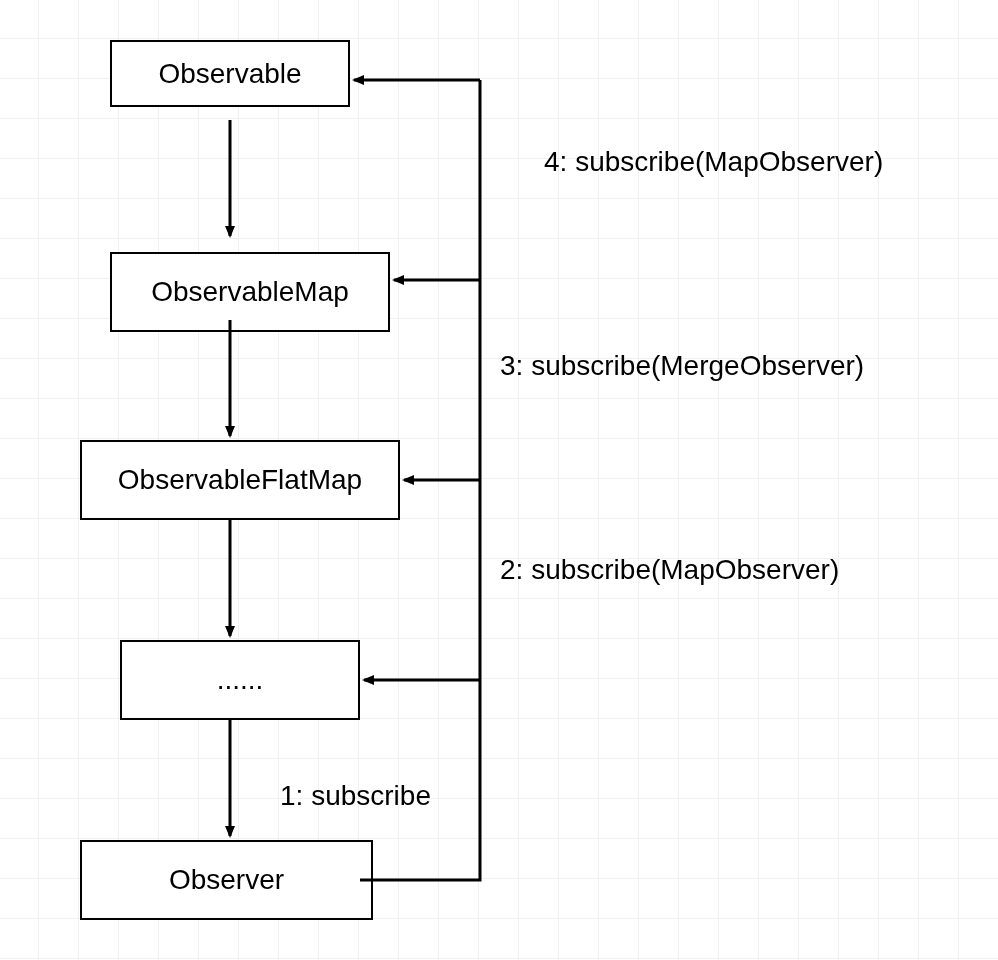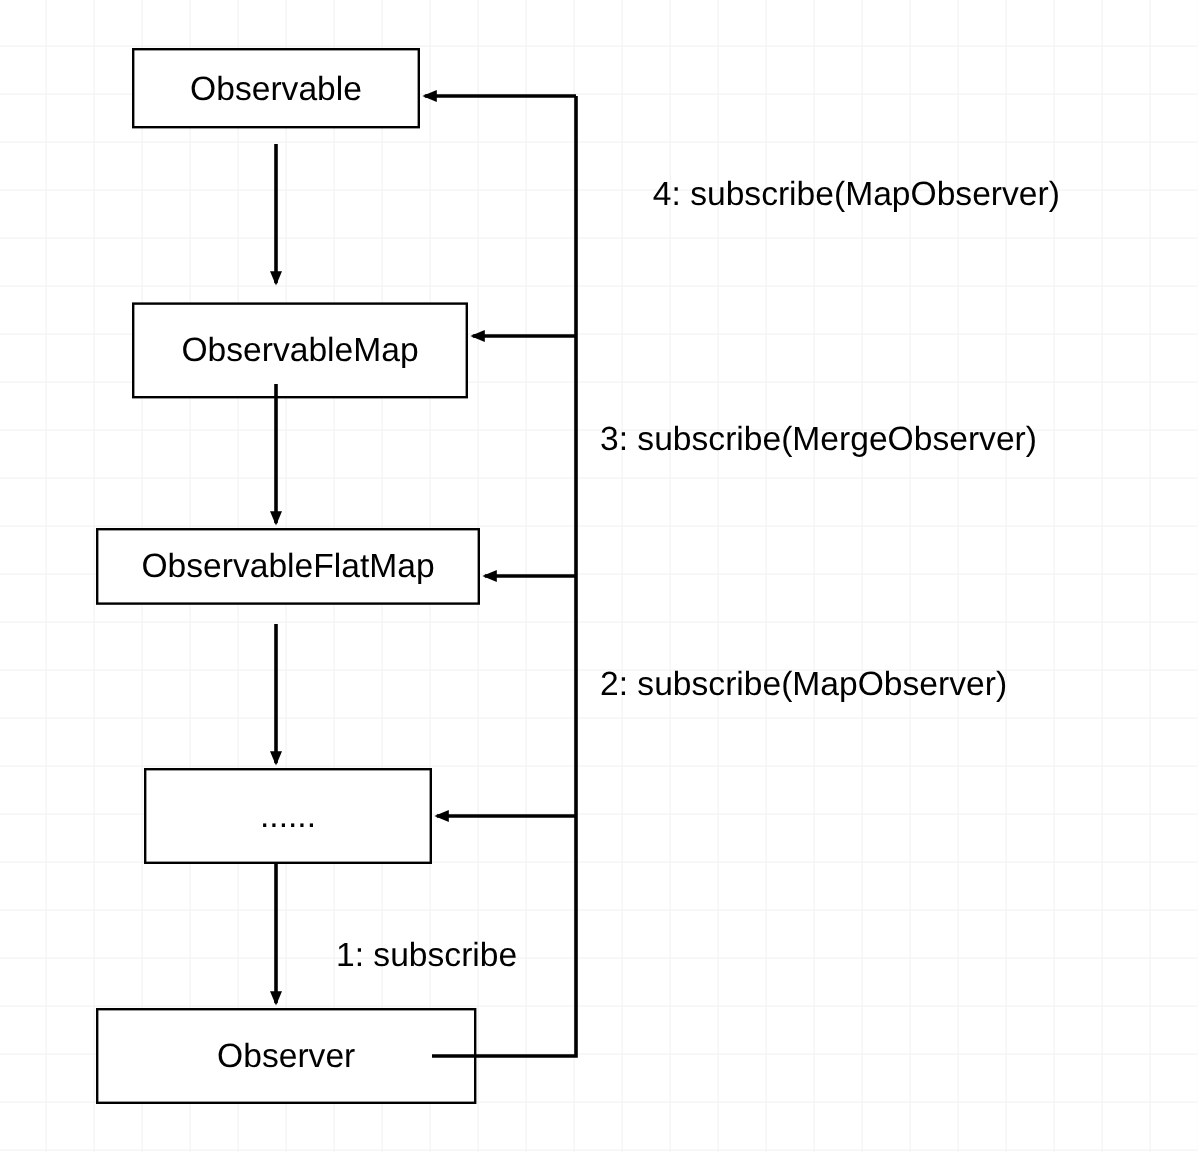--- a/index.html
+++ b/index.html
@@ -51,29 +51,29 @@
 <div class="canvas">
 
   <div class="node" style="left:110px; top:40px; width:240px; height:67px;text-align:center;">
     <span>Observable</span>
   </div>
 
   <div class="node" style="left:110px; top:252px; width:280px; height:80px;">
     <span>ObservableMap</span>
   </div>
 
-  <div class="node" style="left:80px; top:440px; width:320px; height:64px;">
+  <div class="node" style="left:80px; top:440px; width:320px; height:80px;">
     <span>ObservableFlatMap</span>
   </div>
 
   <div class="node" style="left:120px; top:640px; width:240px; height:80px;">
     <span>......</span>
   </div>
 
-  <div class="node" style="left:80px; top:840px; width:317px; height:80px;">
+  <div class="node" style="left:80px; top:840px; width:293px; height:80px;">
     <span>Observer</span>
   </div>
 
   <div class="label" style="left:516px; top:146px;margin-left:28px;">4: subscribe(MapObserver)</div>
   <div class="label" style="left:500px; top:350px;">3: subscribe(MergeObserver)</div>
   <div class="label" style="left:500px; top:554px;">2: subscribe(MapObserver)</div>
   <div class="label" style="left:280px; top:780px;">1: subscribe</div>
 
   <svg class="overlay">
     <defs>

